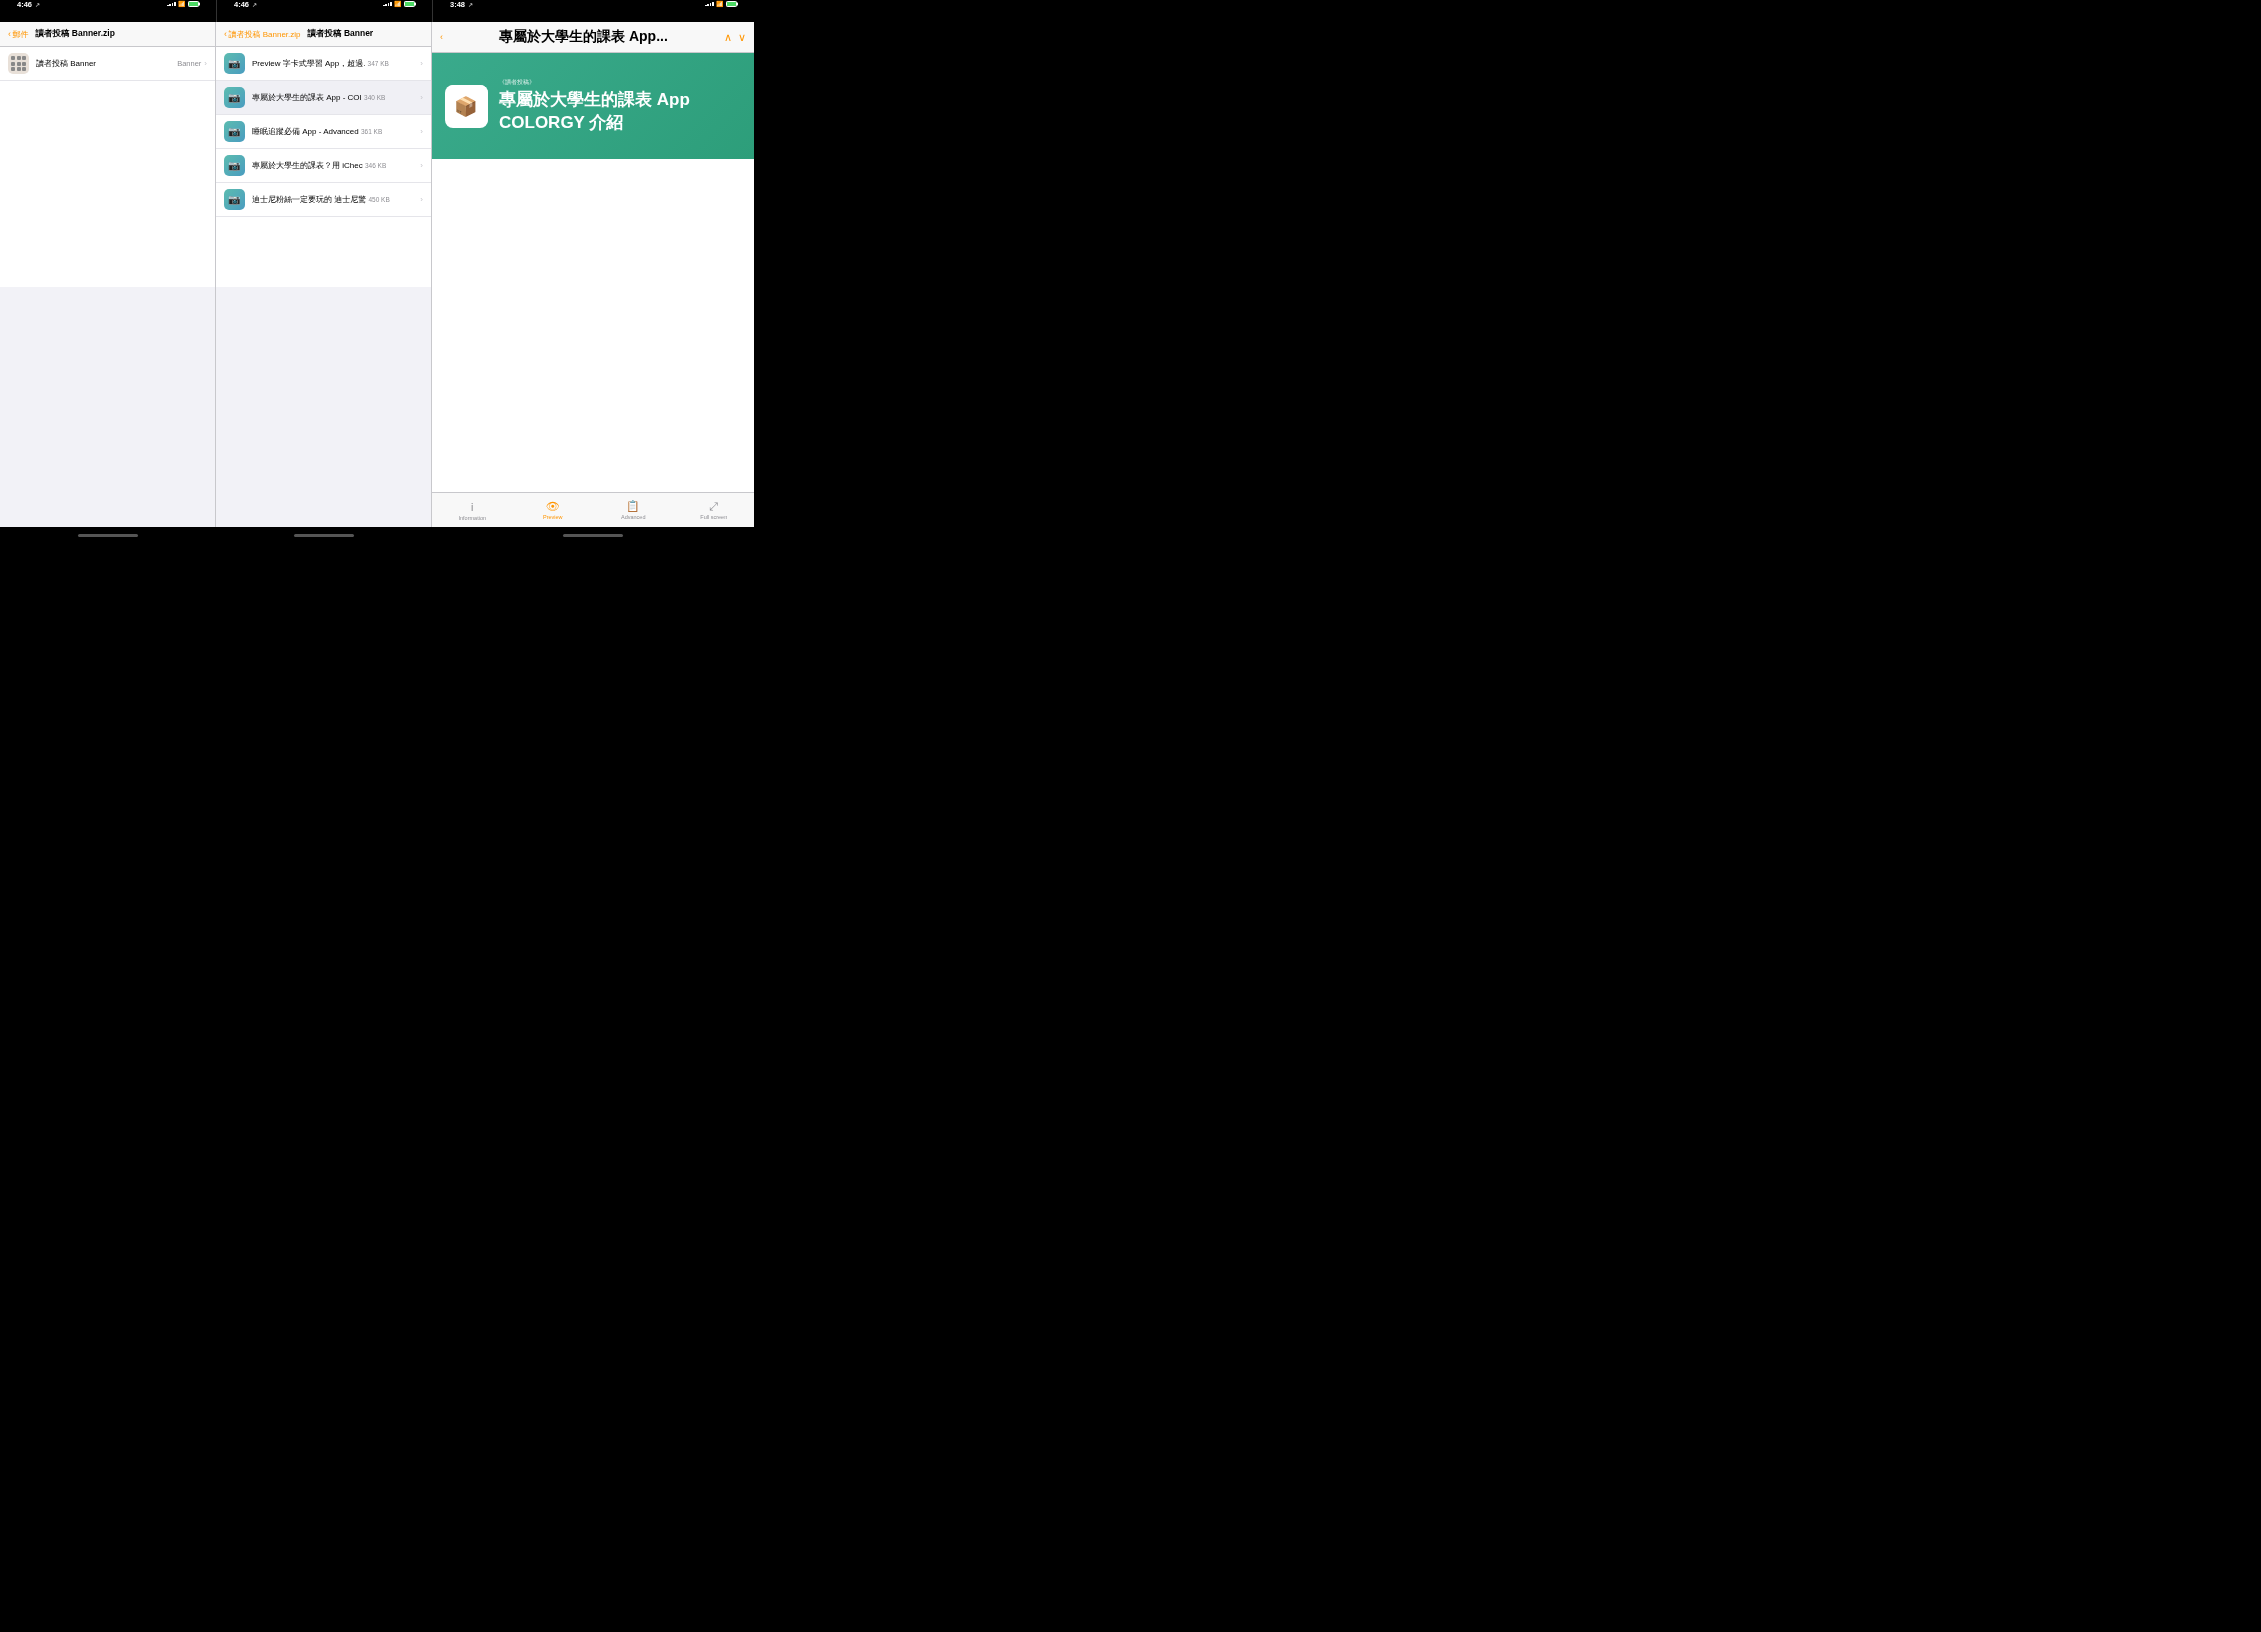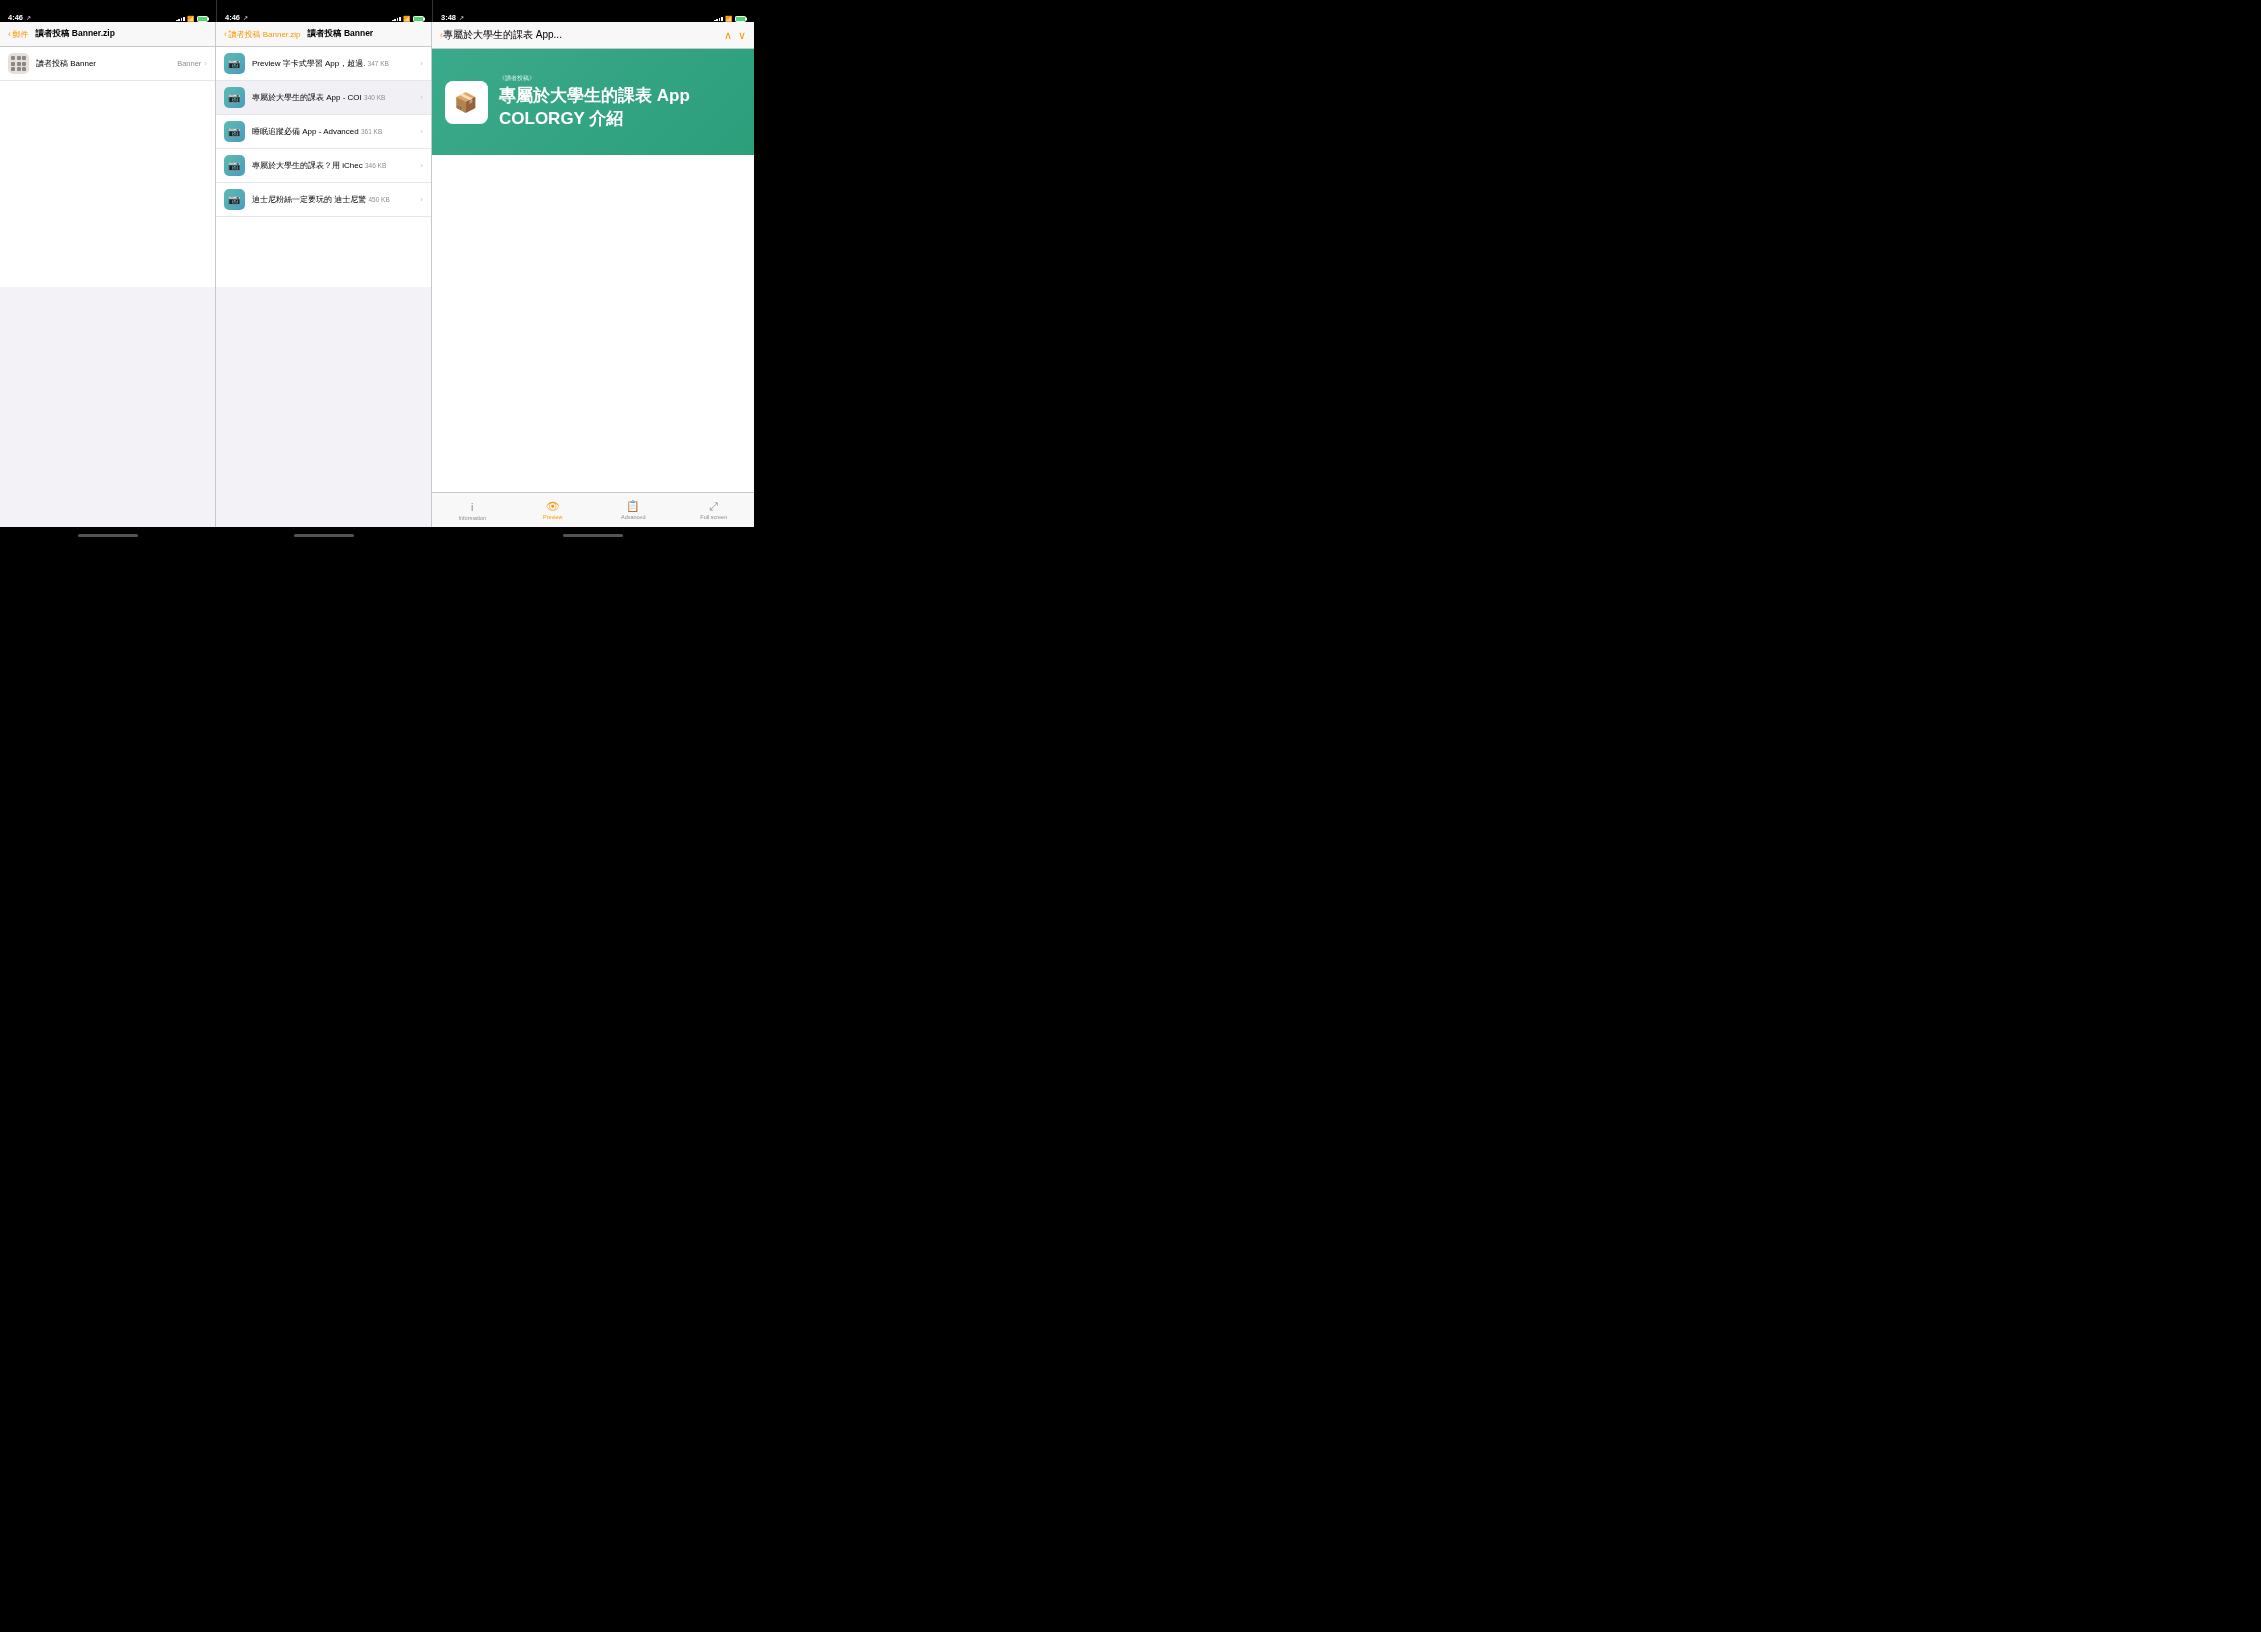--- a/index.html
+++ b/index.html
@@ -15,23 +15,23 @@
 
     
     .status-bar {
       display: flex;
       height: 22px;
       background: #000;
     }
     .status-bar-panel {
       flex: 1;
       display: flex;
-      align-items: flex-end;
+      align-items: flex-start;
       justify-content: space-between;
-      padding: 0 8px;
+      padding: 0 17px;
     }
     .status-bar-panel + .status-bar-panel {
       border-left: 0.5px solid #333;
     }
     .status-time {
       font-size: 7.5px;
       font-weight: 600;
       color: #fff;
     }
     .status-icons {
@@ -226,23 +226,24 @@
     .panel-3-nav {
       background: #f8f8f8;
       border-bottom: 0.5px solid #c8c8cc;
       padding: 6px 8px;
       display: flex;
       align-items: center;
       min-height: 25px;
     }
     .p3-title {
       flex: 1;
-      font-size: 10px;
-      font-weight: 400;
+      font-size: 14px;
+      font-weight: 700;
       color: #000;
+      text-align: center;
     }
     .preview-area {
       flex: 1;
       background: #fff;
       display: flex;
       align-items: flex-start;
       justify-content: center;
       overflow: hidden;
     }
     .banner-preview {

